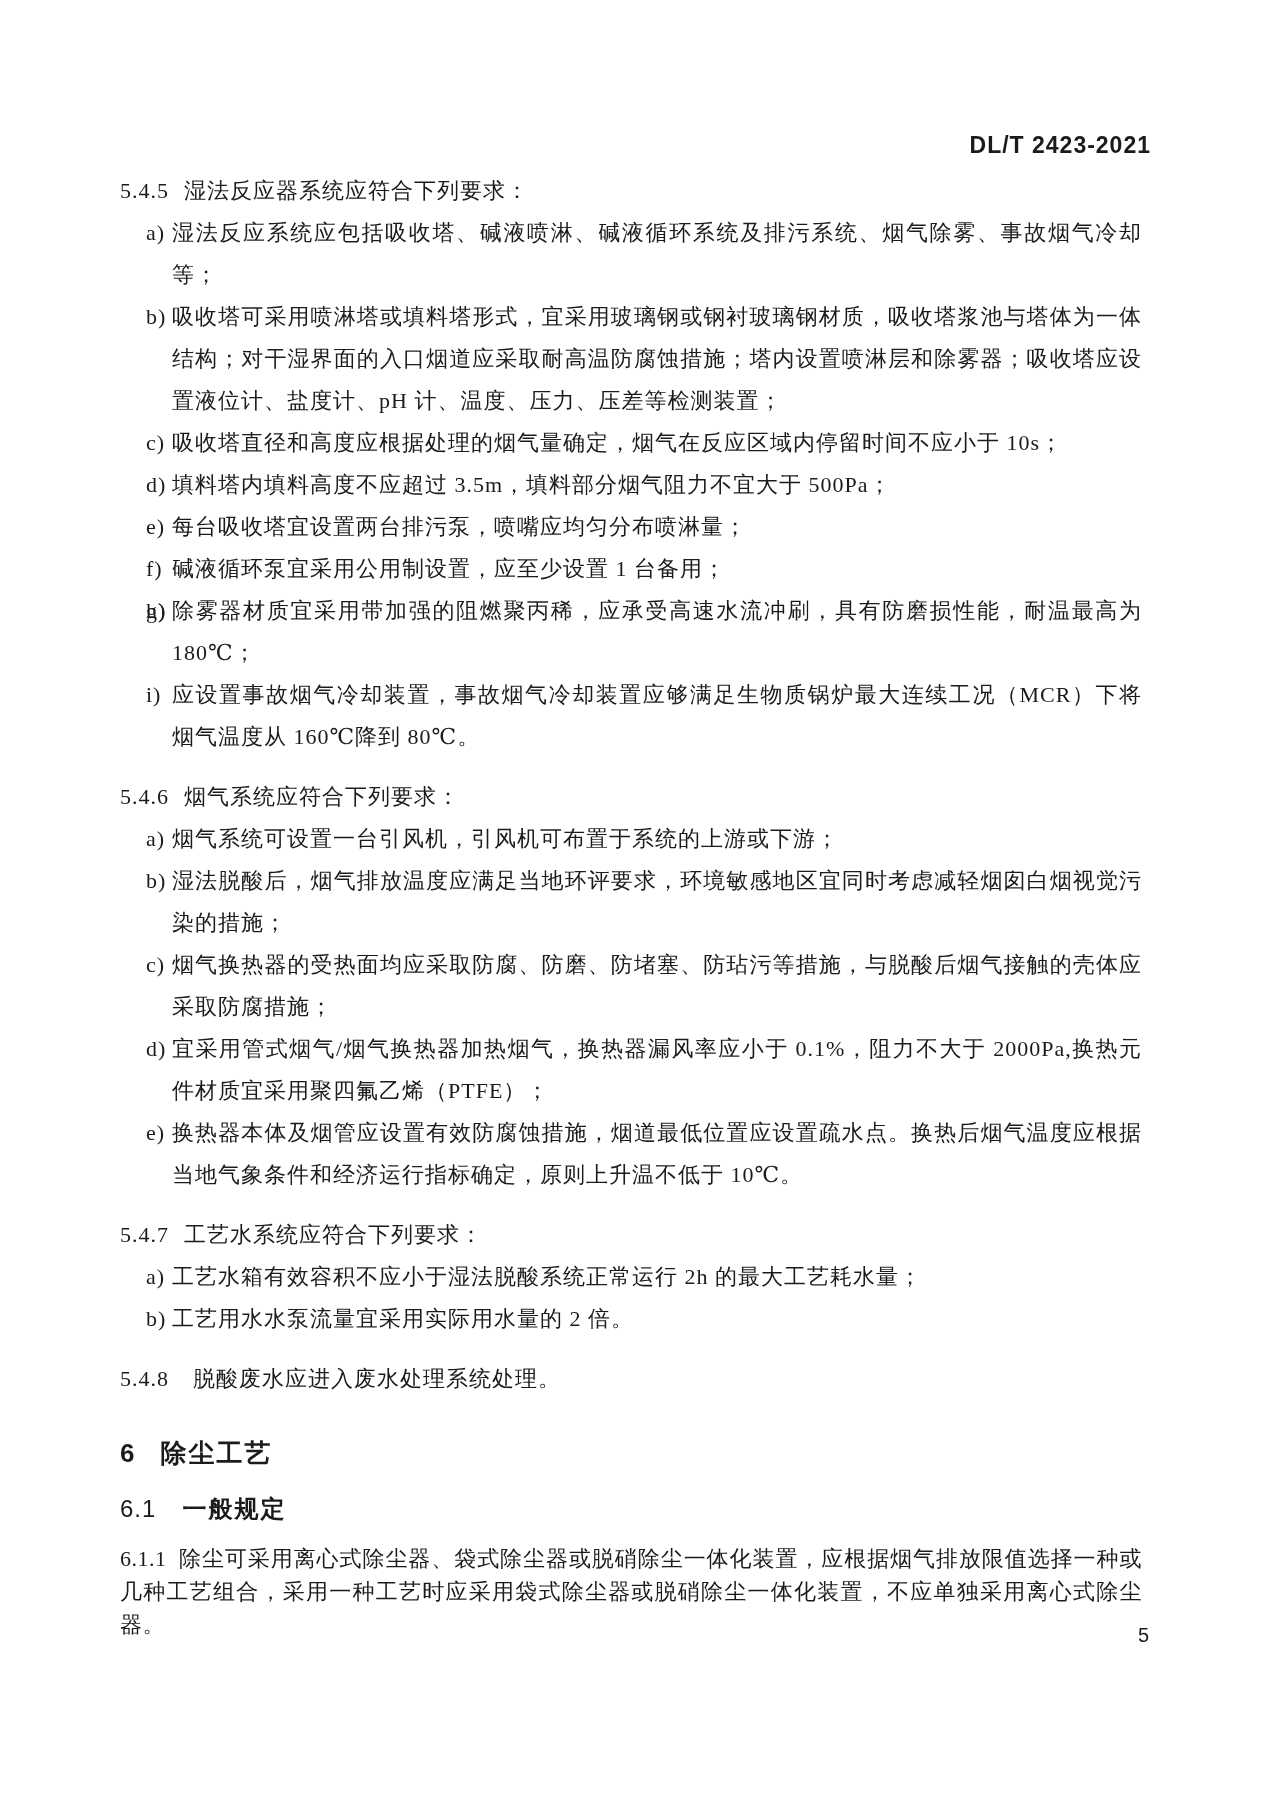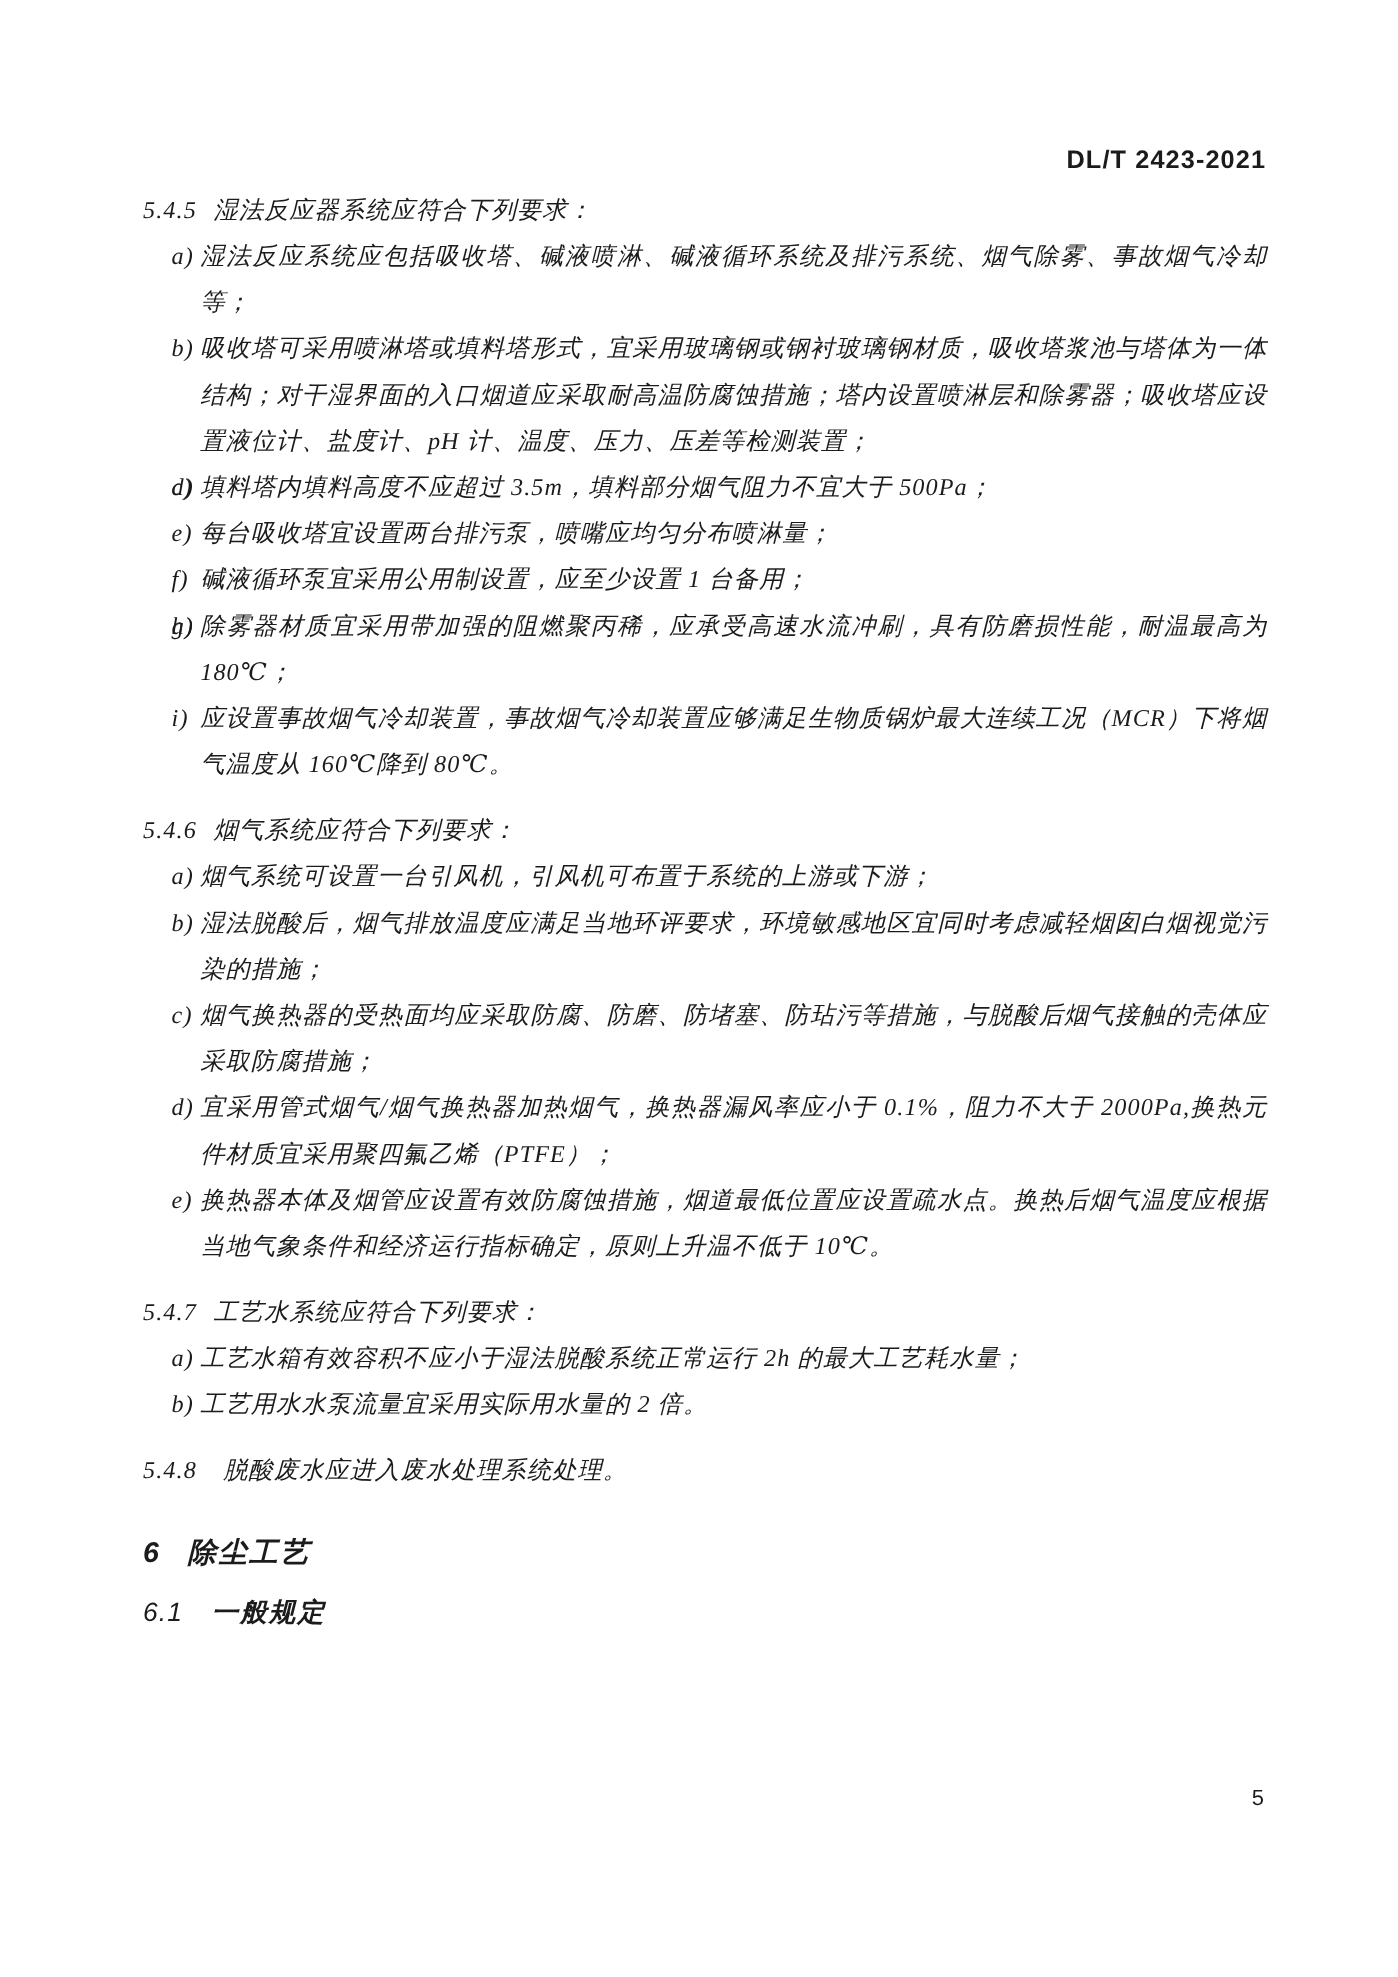--- a/index.html
+++ b/index.html
@@ -16,27 +16,26 @@
     top: 132px;
     right: 120px;
     font-family: "Liberation Sans", "DejaVu Sans", sans-serif;
     font-weight: 700;
     font-size: 23px;
     letter-spacing: 1px;
     white-space: nowrap;
   }
   .content {
     position: absolute;
-    left: 130px;
+    left: 120px;
     top: 170px;
     width: 1022px;
     font-family: "Liberation Serif", "DejaVu Serif", serif;
     font-size: 22px;
     letter-spacing: 1px;
-    font-style: italic;
   }
   .clause { line-height: 42px; margin-top: 18px; }
   .content > .clause:first-child { margin-top: 0; }
   .clause-number { margin-right: 15px; }
   .clause.wide-gap .clause-number { margin-right: 24px; }
   .item {
     position: relative;
     padding-left: 52px;
     line-height: 42px;
     text-align: justify;
@@ -91,20 +90,21 @@
     <div class="item">
       <span class="item-label">a)</span>
       <span class="item-text">湿法反应系统应包括吸收塔、碱液喷淋、碱液循环系统及排污系统、烟气除雾、事故烟气冷却等；</span>
     </div>
     <div class="item">
       <span class="item-label">b)</span>
       <span class="item-text">吸收塔可采用喷淋塔或填料塔形式，宜采用玻璃钢或钢衬玻璃钢材质，吸收塔浆池与塔体为一体结构；对干湿界面的入口烟道应采取耐高温防腐蚀措施；塔内设置喷淋层和除雾器；吸收塔应设置液位计、盐度计、pH 计、温度、压力、压差等检测装置；</span>
     </div>
     <div class="item">
       <span class="item-label">c)</span>
+      <span class="item-text">吸收塔直径和高度应根据处理的烟气量确定，烟气在反应区域内停留时间不应小于 10s；</span>
     </div>
     <div class="item">
       <span class="item-label">d)</span>
       <span class="item-text">填料塔内填料高度不应超过 3.5m，填料部分烟气阻力不宜大于 500Pa；</span>
     </div>
     <div class="item">
       <span class="item-label">e)</span>
       <span class="item-text">每台吸收塔宜设置两台排污泵，喷嘴应均匀分布喷淋量；</span>
     </div>
     <div class="item">
@@ -164,18 +164,21 @@
     </div>
 
     <div class="chapter-heading">
       <span class="h-number">6</span><span class="h-title">除尘工艺</span>
     </div>
 
     <div class="section-heading">
       <span class="h-number">6.1</span><span class="h-title">一般规定</span>
     </div>
 
+    <p class="para">
+      <span class="para-number">6.1.1</span><span class="para-text">除尘可采用离心式除尘器、袋式除尘器或脱硝除尘一体化装置，应根据烟气排放限值选择一种或几种工艺组合，采用一种工艺时应采用袋式除尘器或脱硝除尘一体化装置，不应单独采用离心式除尘器。</span>
+    </p>
 
   </div>
 
   <div class="page-number">5</div>
 
 </div>
 
 </body></html>

